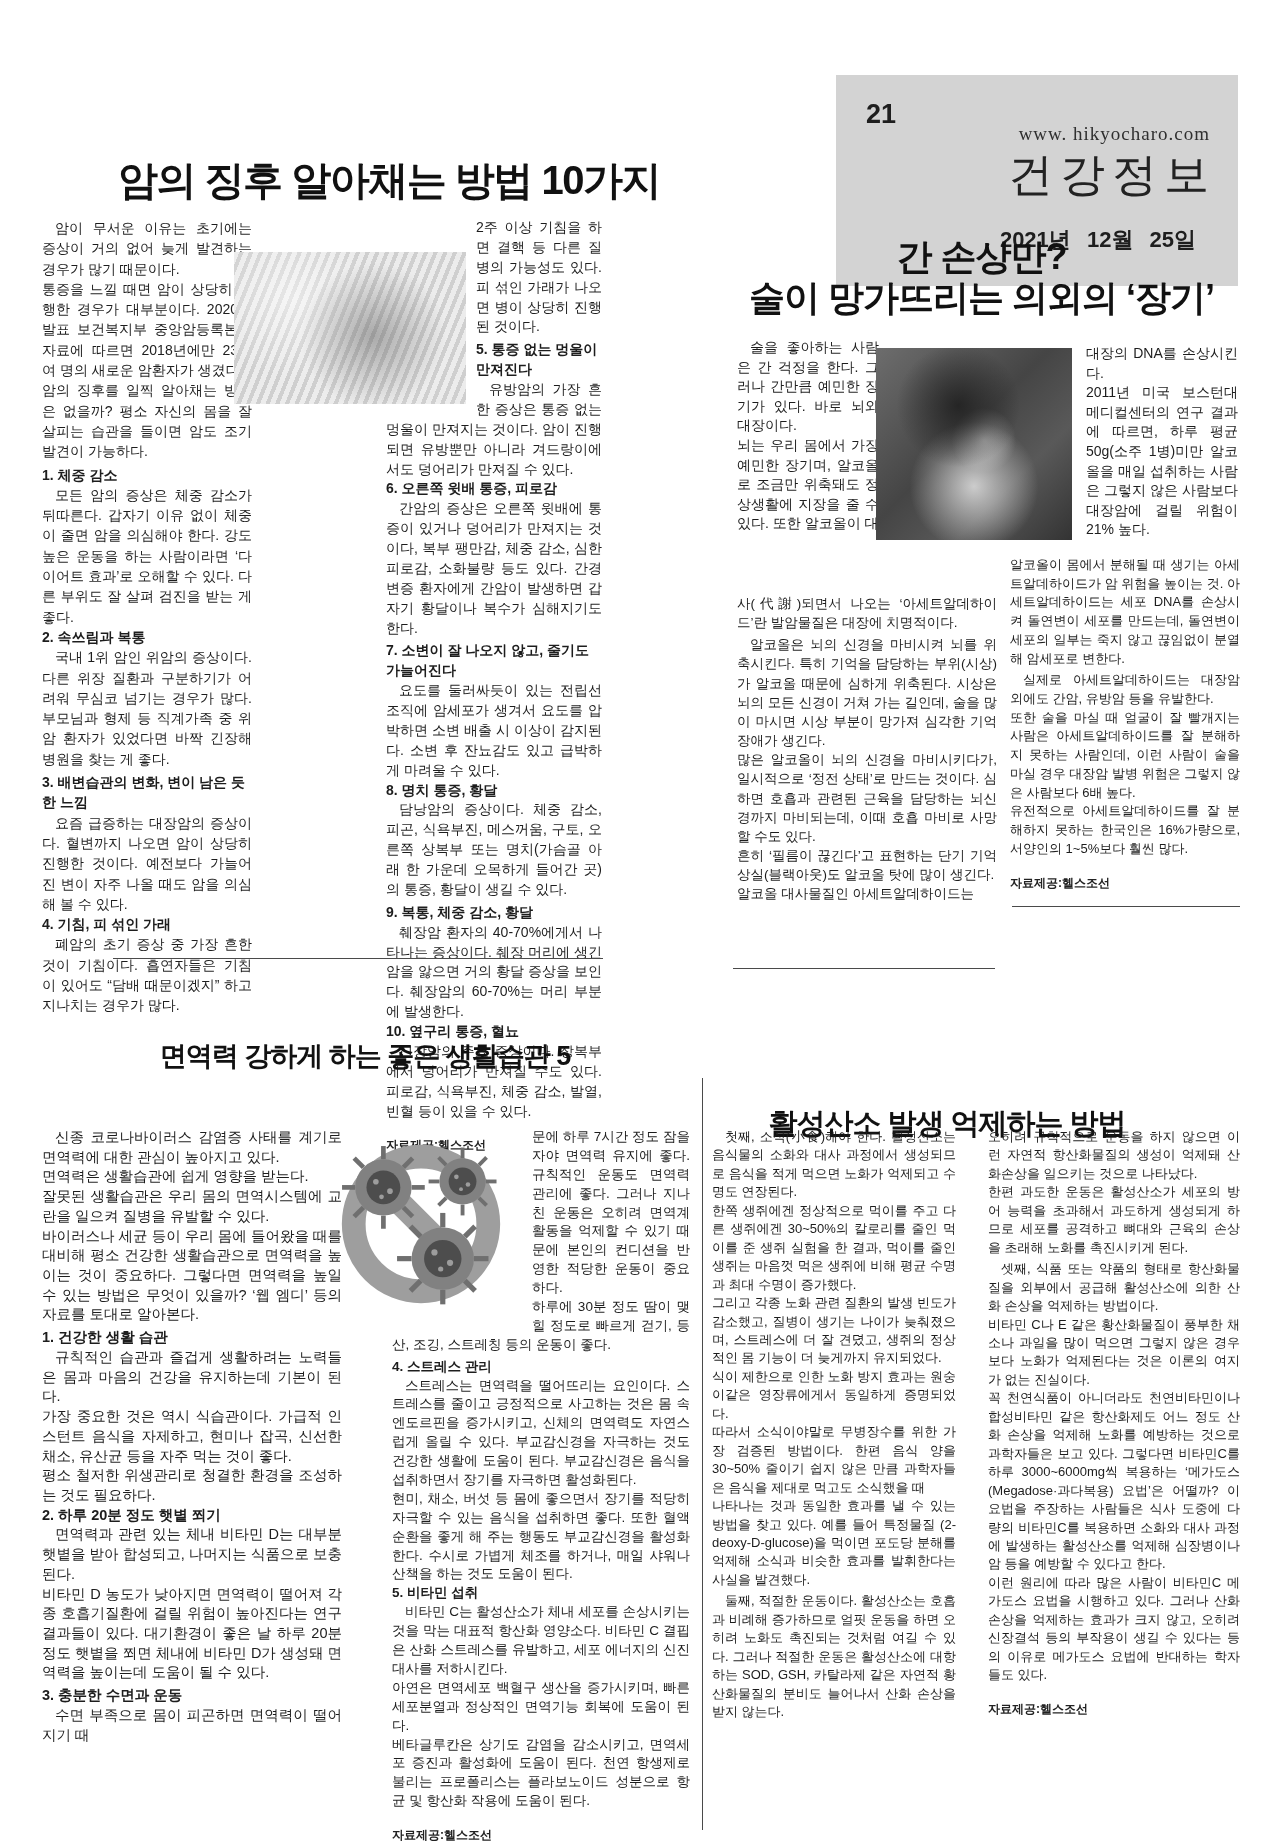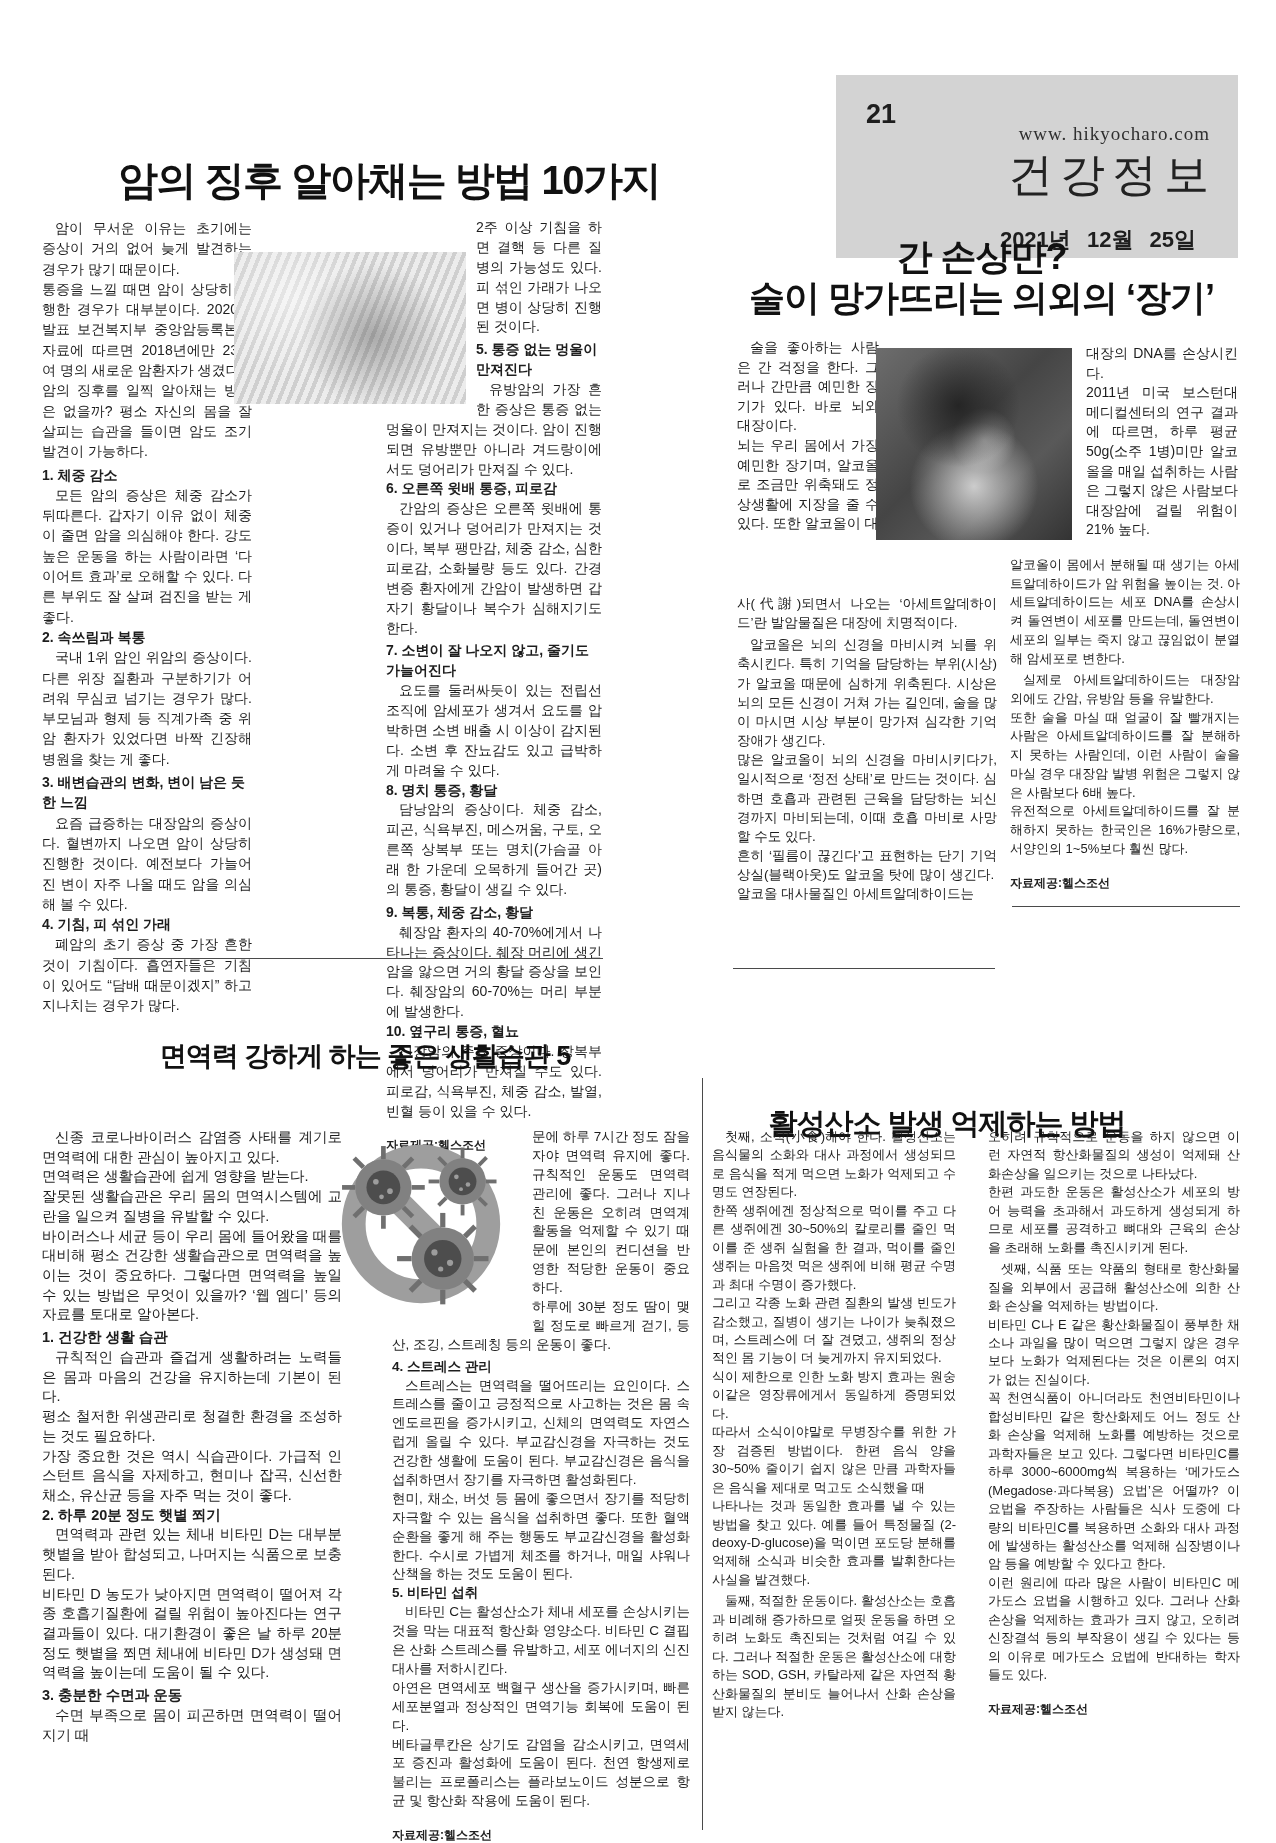--- a/index.html
+++ b/index.html
@@ -1,20 +1,20 @@
 <!DOCTYPE html>
 <html lang="ko"><head>
 <meta charset="utf-8">
 <style>
   html,body{margin:0;padding:0;}
   body{background:#fff;font-family:"Liberation Sans","DejaVu Sans",sans-serif;color:#1c1c1c;}
   #page{position:relative;width:1276px;height:1843px;background:#fff;overflow:hidden;}
 
   
-  .header-box{position:absolute;left:836px;top:75px;width:402px;height:183px;background:#d3d3d3;}
+  .header-box{position:absolute;left:836px;top:75px;width:402px;height:211px;background:#d3d3d3;}
   .page-num{position:absolute;left:30px;top:24px;font-size:27px;font-weight:bold;color:#1e1e1e;}
   .site-url{position:absolute;right:28px;top:48px;font-size:19px;letter-spacing:1px;color:#2f2f2f;
             font-family:"Liberation Serif","DejaVu Serif",serif;}
   .section-name{position:absolute;right:22px;top:70px;font-size:45px;letter-spacing:7px;color:#222;
             font-family:"Liberation Serif","DejaVu Serif",serif;}
   .issue-date{position:absolute;right:42px;top:150px;font-size:22px;font-weight:bold;word-spacing:10px;color:#1e1e1e;}
 
   
   .a1-title{position:absolute;left:118px;top:126px;font-size:40px;font-weight:800;letter-spacing:-1.5px;color:#111;white-space:nowrap;}
   .a2-title{position:absolute;left:723px;top:236px;width:517px;text-align:center;font-size:36px;font-weight:800;
@@ -162,22 +162,22 @@
   <h2 class="a3-title">면역력 강하게 하는 좋은 생활습관 5</h2>
 
   <div class="body-col a3-col1">
     <div>
         <p class="ind">신종 코로나바이러스 감염증 사태를 계기로 면역력에 대한 관심이 높아지고 있다.</p>
         <p>면역력은 생활습관에 쉽게 영향을 받는다.</p>
         <p>잘못된 생활습관은 우리 몸의 면역시스템에 교란을 일으켜 질병을 유발할 수 있다.</p>
         <p>바이러스나 세균 등이 우리 몸에 들어왔을 때를 대비해 평소 건강한 생활습관으로 면역력을 높이는 것이 중요하다. 그렇다면 면역력을 높일 수 있는 방법은 무엇이 있을까? ‘웹 엠디’ 등의 자료를 토대로 알아본다.</p>
         <h4 class="gap">1. 건강한 생활 습관</h4>
         <p class="ind">규칙적인 습관과 즐겁게 생활하려는 노력들은 몸과 마음의 건강을 유지하는데 기본이 된다.</p>
+        <p>가장 중요한 것은 역시 식습관이다. 가급적 인스턴트 음식을 자제하고, 현미나 잡곡, 신선한 채소, 유산균 등을 자주 먹는 것이 좋다.</p>
         <p>평소 철저한 위생관리로 청결한 환경을 조성하는 것도 필요하다.</p>
-        <p>가장 중요한 것은 역시 식습관이다. 가급적 인스턴트 음식을 자제하고, 현미나 잡곡, 신선한 채소, 유산균 등을 자주 먹는 것이 좋다.</p>
         <h4>2. 하루 20분 정도 햇볕 쬐기</h4>
         <p class="ind">면역력과 관련 있는 체내 비타민 D는 대부분 햇볕을 받아 합성되고, 나머지는 식품으로 보충된다.</p>
         <p>비타민 D 농도가 낮아지면 면역력이 떨어져 각종 호흡기질환에 걸릴 위험이 높아진다는 연구 결과들이 있다. 대기환경이 좋은 날 하루 20분 정도 햇볕을 쬐면 체내에 비타민 D가 생성돼 면역력을 높이는데 도움이 될 수 있다.</p>
         <h4 class="gap">3. 충분한 수면과 운동</h4>
         <p class="ind">수면 부족으로 몸이 피곤하면 면역력이 떨어지기 때</p>
       </div>
   </div>
 
   <div class="body-col a3-col2">
     <div class="virus-figure">

